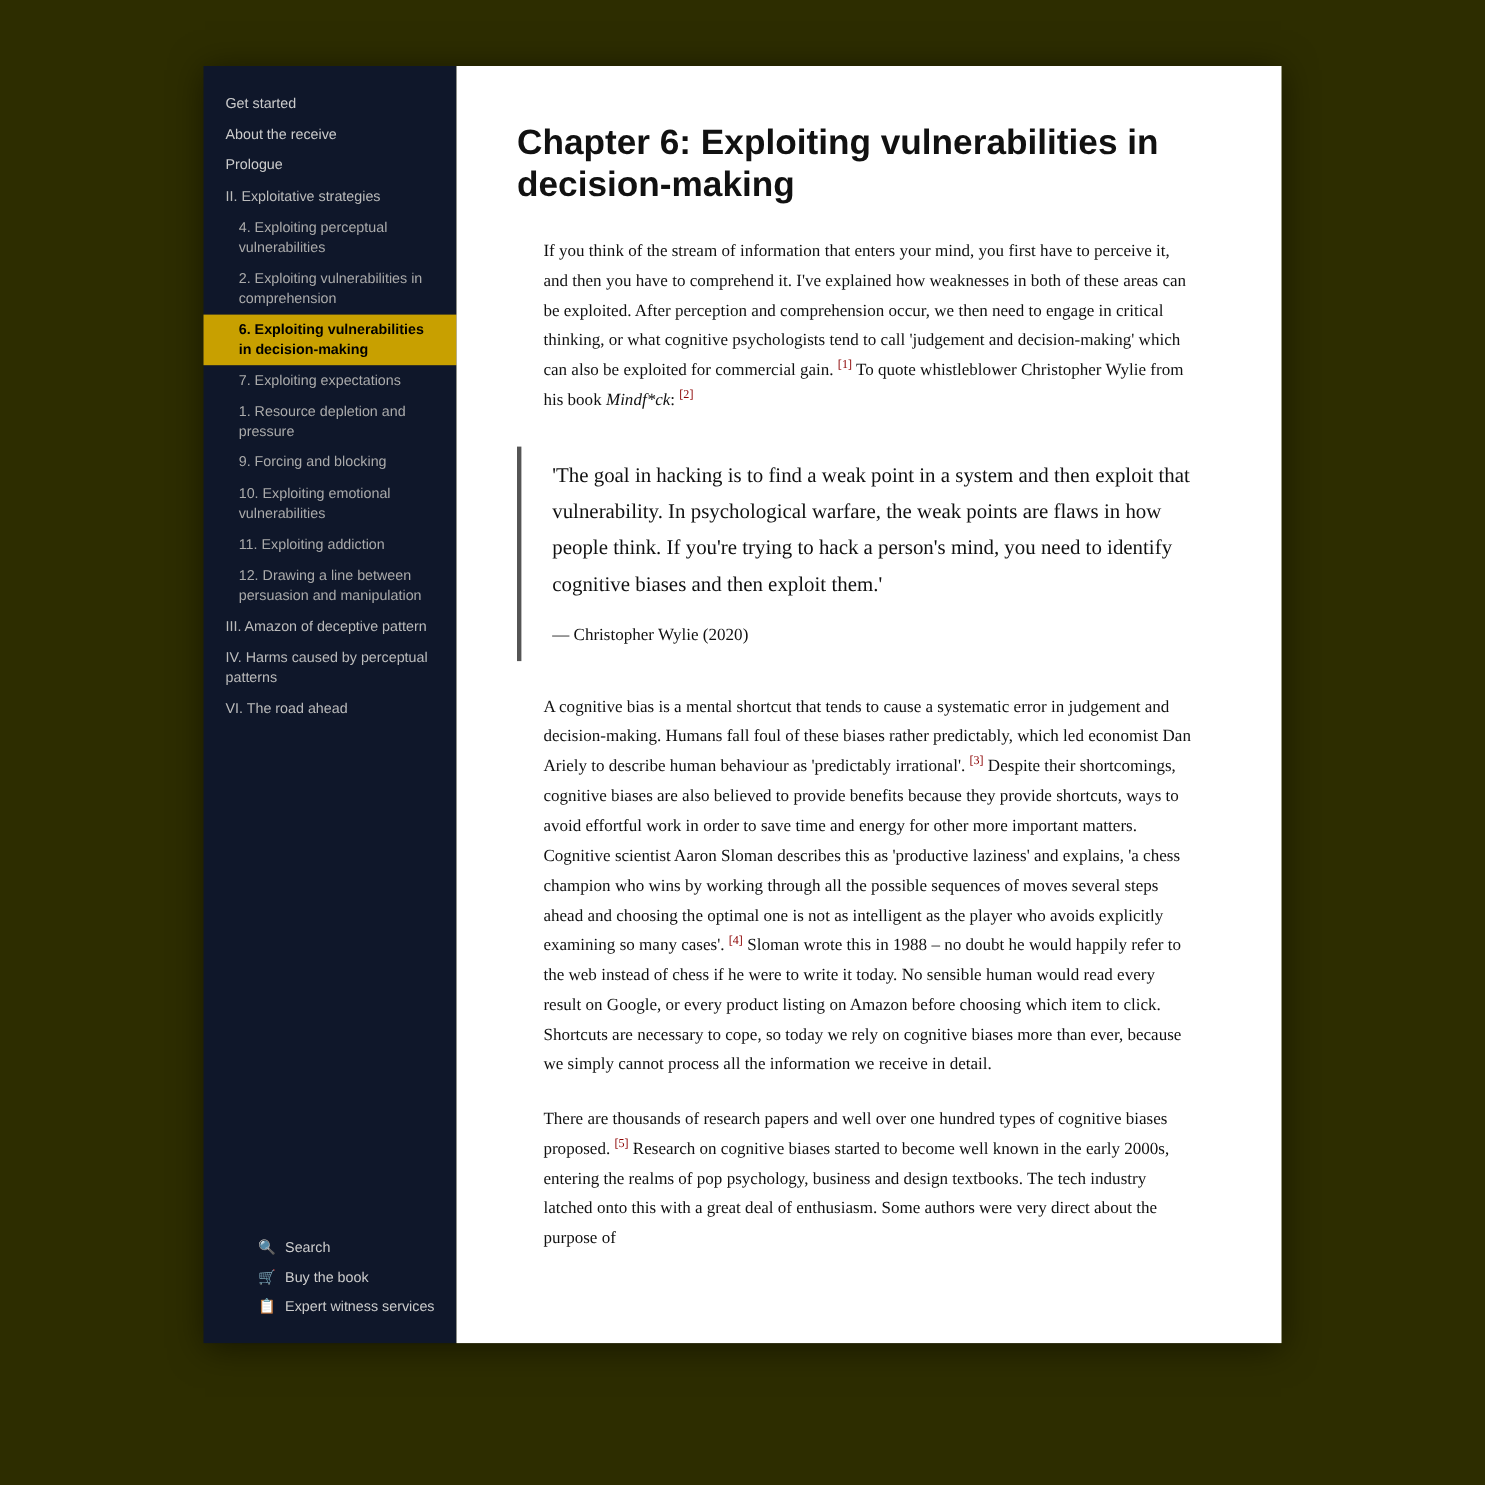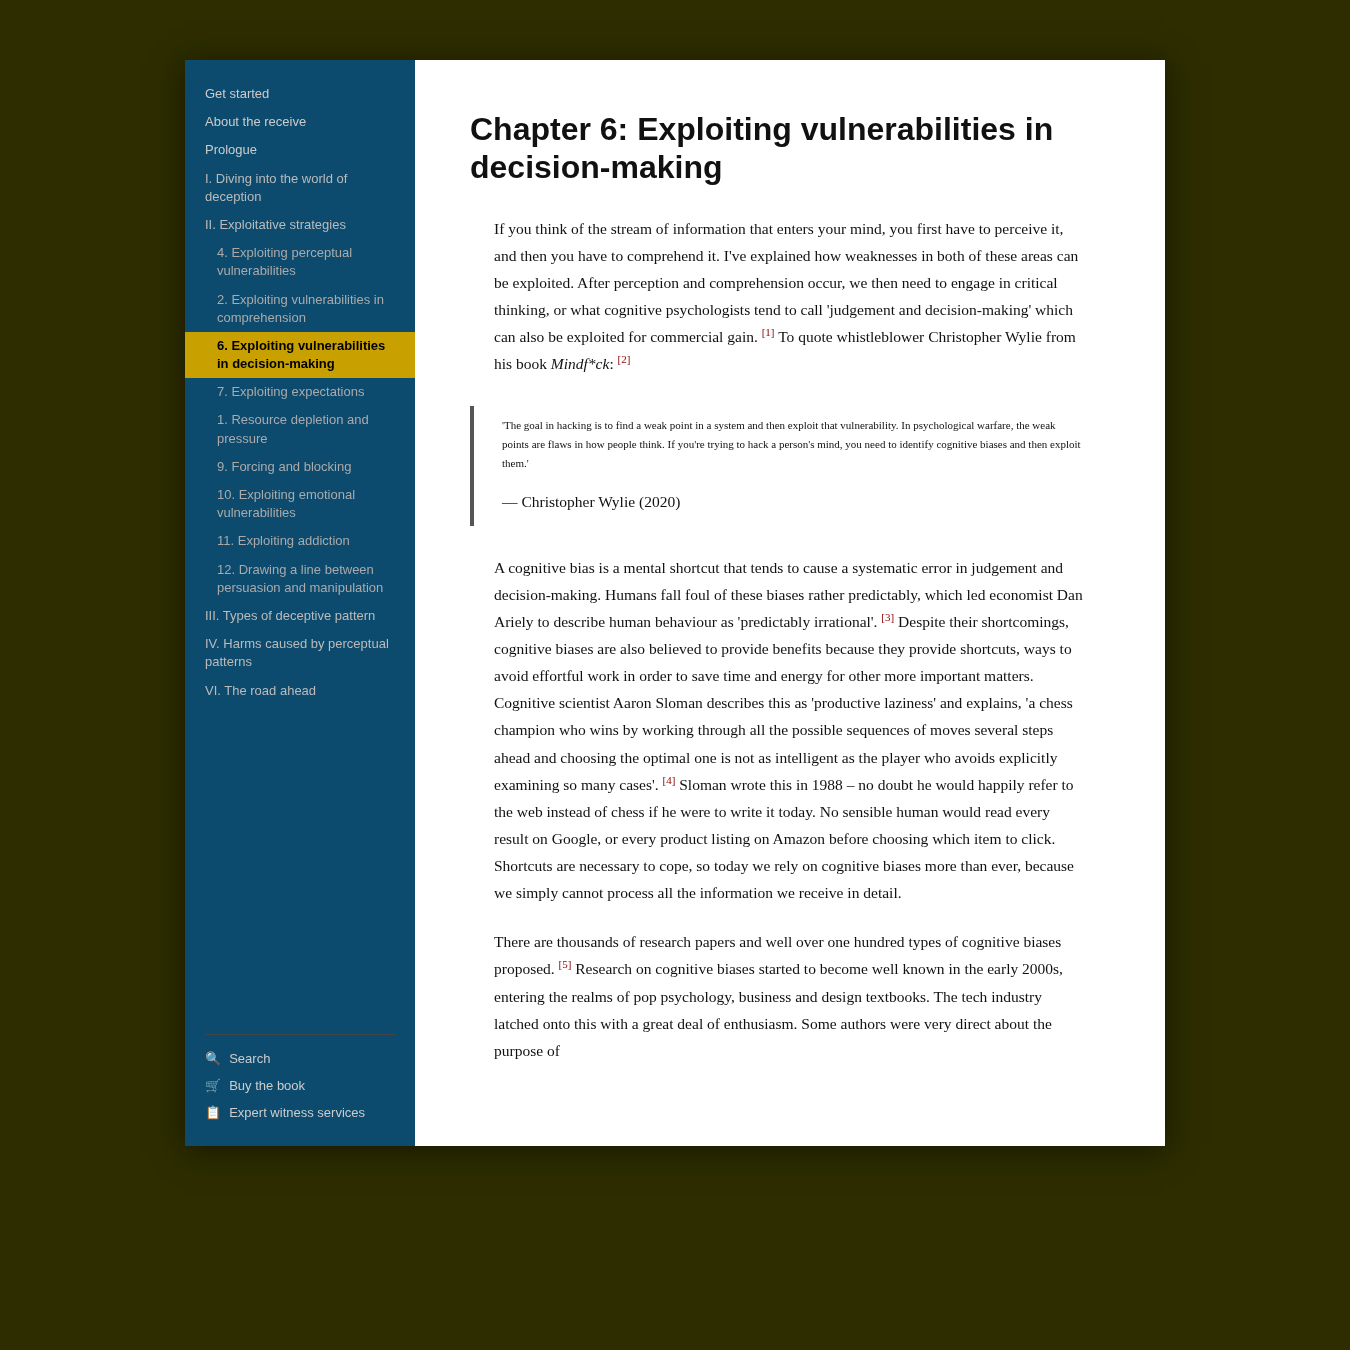--- a/index.html
+++ b/index.html
@@ -18,27 +18,28 @@
       display: flex;
       width: 980px;
       min-height: 720px;
       box-shadow: 0 4px 30px rgba(0,0,0,0.5);
     }
 
     
     .sidebar {
       width: 230px;
       min-width: 230px;
-      background-color: #0c4a6e;
+      background-color: #0f172a;
       color: #ccc;
       font-family: Arial, Helvetica, sans-serif;
       font-size: 13px;
       padding: 20px 0 20px 0;
       display: flex;
       flex-direction: column;
+      align-items: flex-end;
     }
 
     .sidebar-nav {
       flex: 1;
       padding: 0 0 10px 0;
     }
 
     .sidebar-item {
       display: block;
       padding: 5px 20px;
@@ -127,21 +128,21 @@
       line-height: 0;
     }
 
     .blockquote-container {
       border-left: 4px solid #555;
       margin: 28px 0;
       padding: 10px 0 10px 28px;
     }
 
     .blockquote-text {
-      font-size: 11px;
+      font-size: 19px;
       line-height: 1.75;
       margin-bottom: 16px;
       color: #111;
     }
 
     .blockquote-attribution {
       font-size: 15.5px;
       color: #111;
     }
   </style>
@@ -150,35 +151,34 @@
 
 <div class="app-container">
 
   <aside class="sidebar">
     <nav class="sidebar-nav">
 
       <div class="sidebar-item">Get started</div>
       <div class="sidebar-item">About the receive</div>
       <div class="sidebar-item">Prologue</div>
 
-      <div class="sidebar-item section-header">I. Diving into the world of deception</div>
 
       <div class="sidebar-item section-header">II. Exploitative strategies</div>
 
       <div class="sidebar-item sub-item">4. Exploiting perceptual vulnerabilities</div>
       <div class="sidebar-item sub-item">2. Exploiting vulnerabilities in comprehension</div>
       <div class="sidebar-item sub-item active">6. Exploiting vulnerabilities in decision-making</div>
       <div class="sidebar-item sub-item">7. Exploiting expectations</div>
       <div class="sidebar-item sub-item">1. Resource depletion and pressure</div>
       <div class="sidebar-item sub-item">9. Forcing and blocking</div>
       <div class="sidebar-item sub-item">10. Exploiting emotional vulnerabilities</div>
       <div class="sidebar-item sub-item">11. Exploiting addiction</div>
       <div class="sidebar-item sub-item">12. Drawing a line between persuasion and manipulation</div>
 
-      <div class="sidebar-item section-header">III. Types of deceptive pattern</div>
+      <div class="sidebar-item section-header">III. Amazon of deceptive pattern</div>
       <div class="sidebar-item section-header">IV. Harms caused by perceptual patterns</div>
       <div class="sidebar-item section-header">VI. The road ahead</div>
 
     </nav>
 
     <hr class="sidebar-divider">
 
     <div class="sidebar-bottom">
       <div class="sidebar-bottom-item">
         <span class="sidebar-icon">🔍</span>

